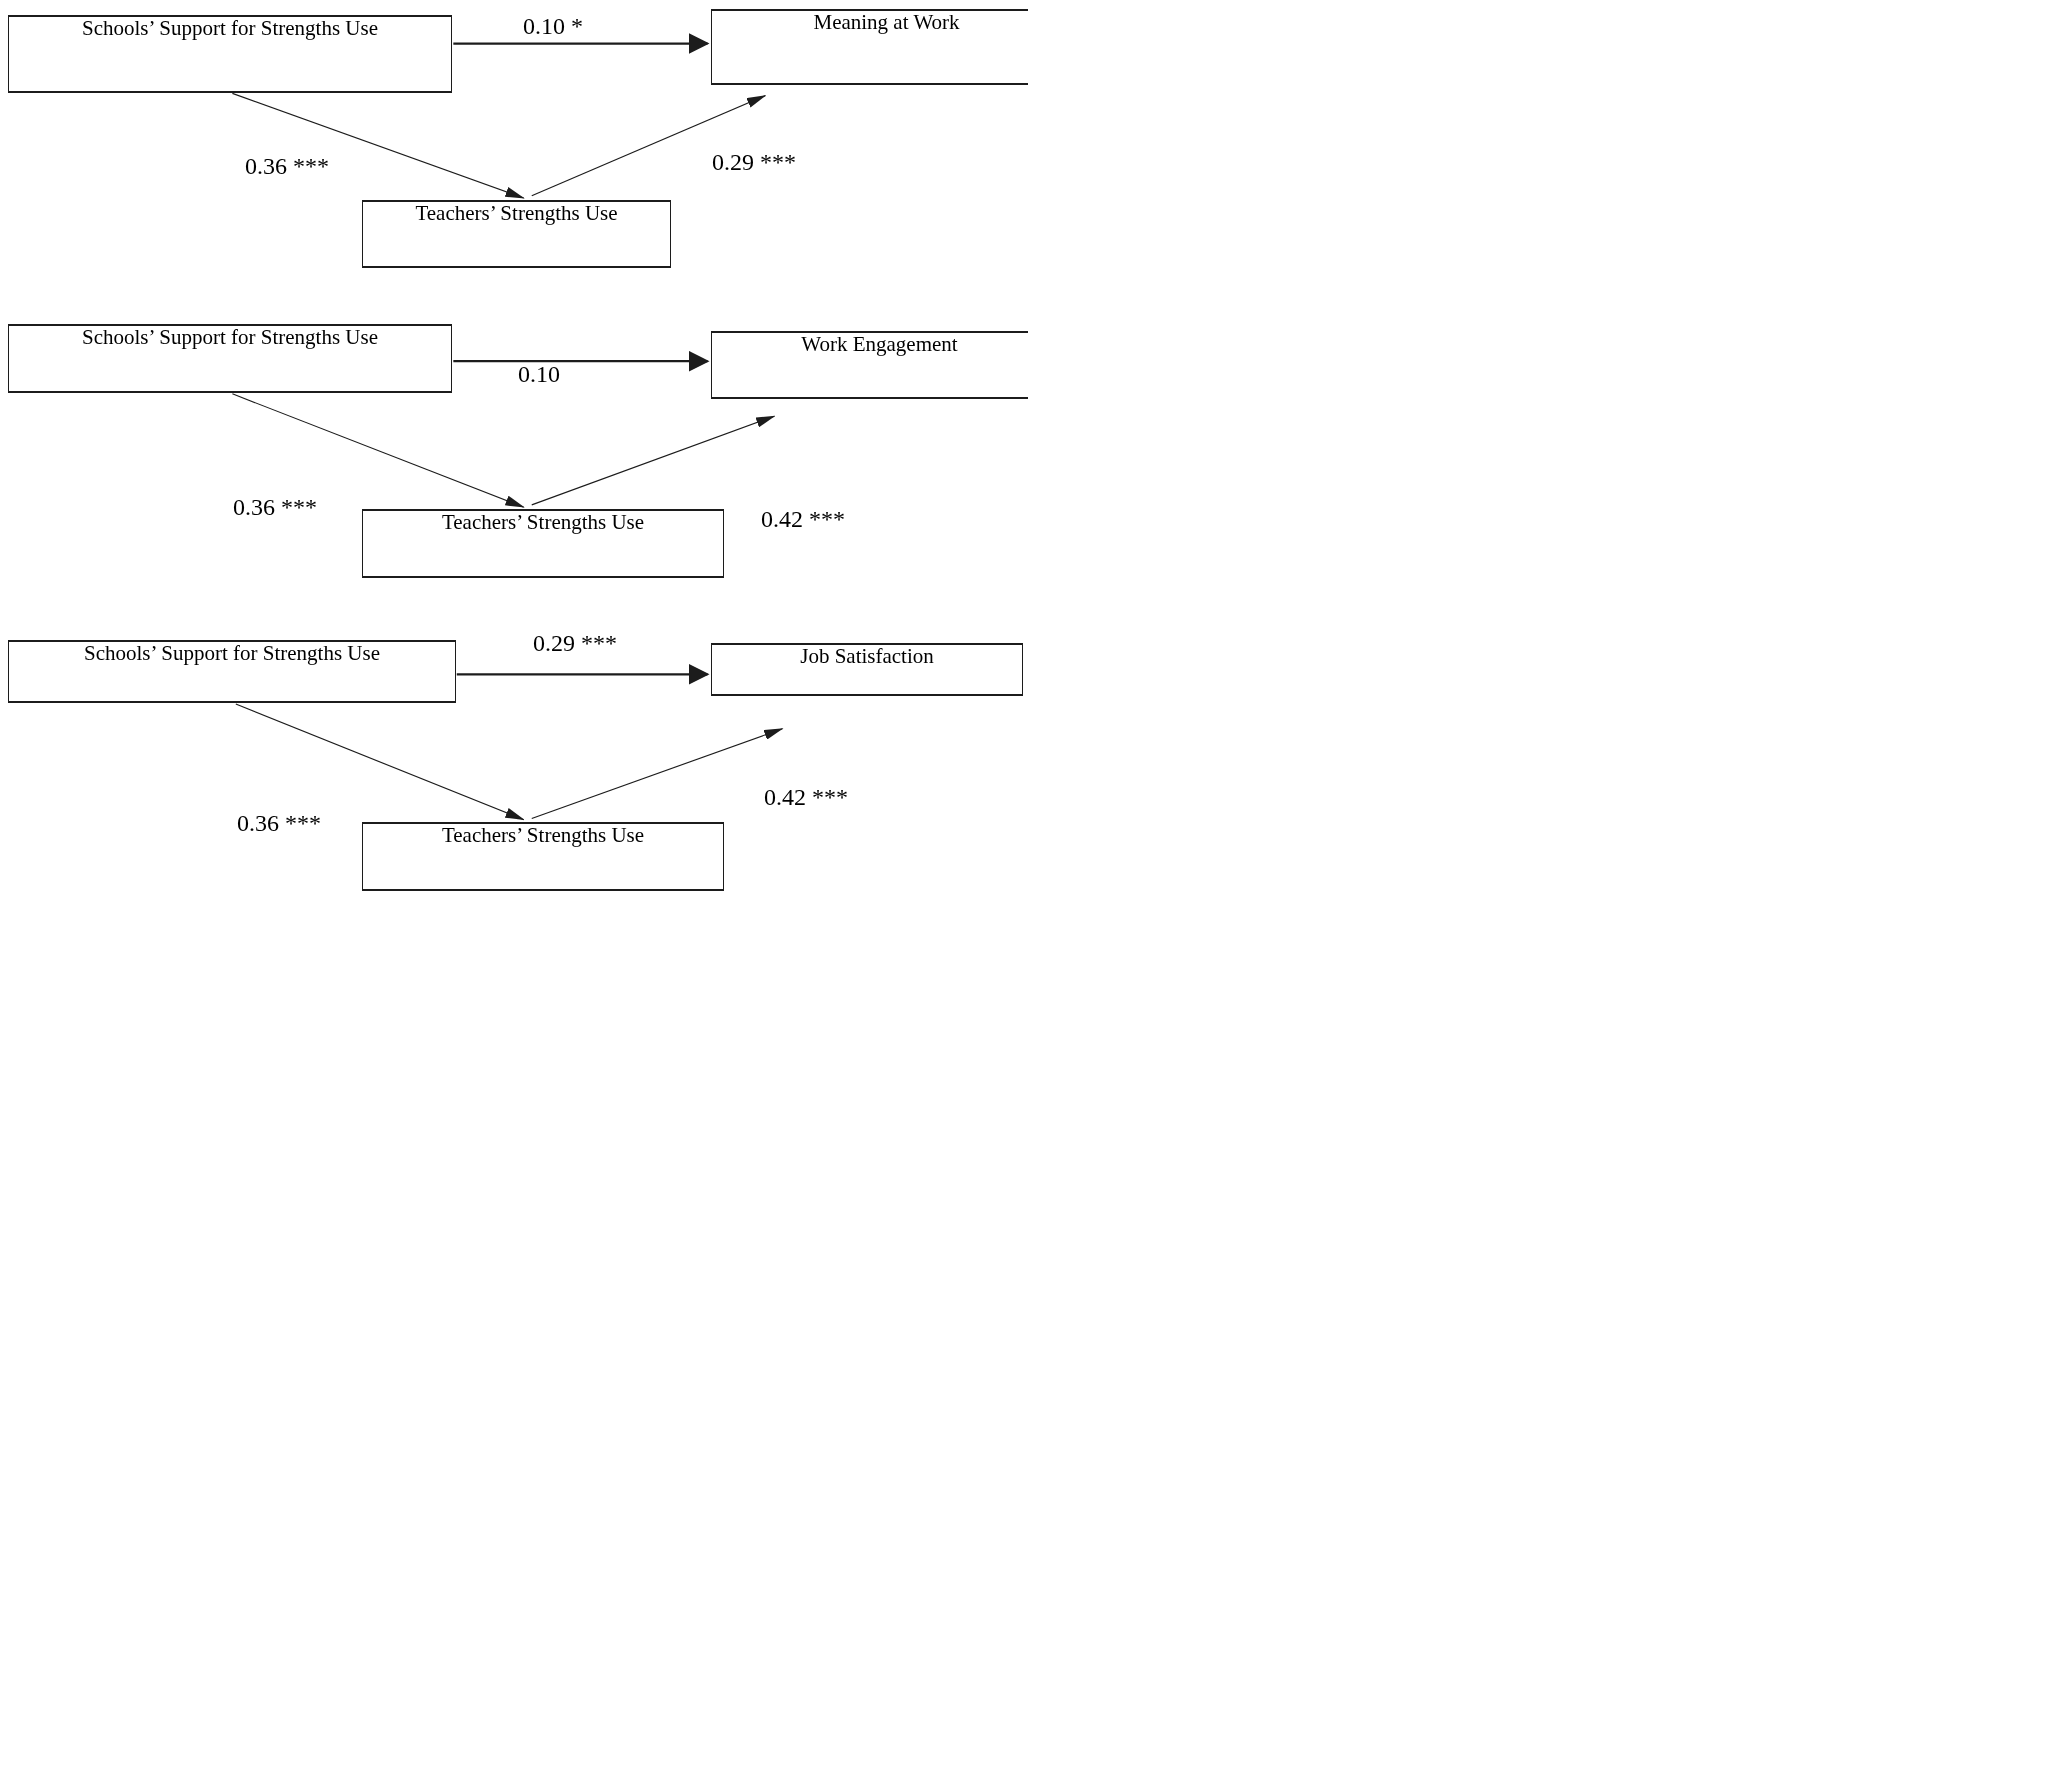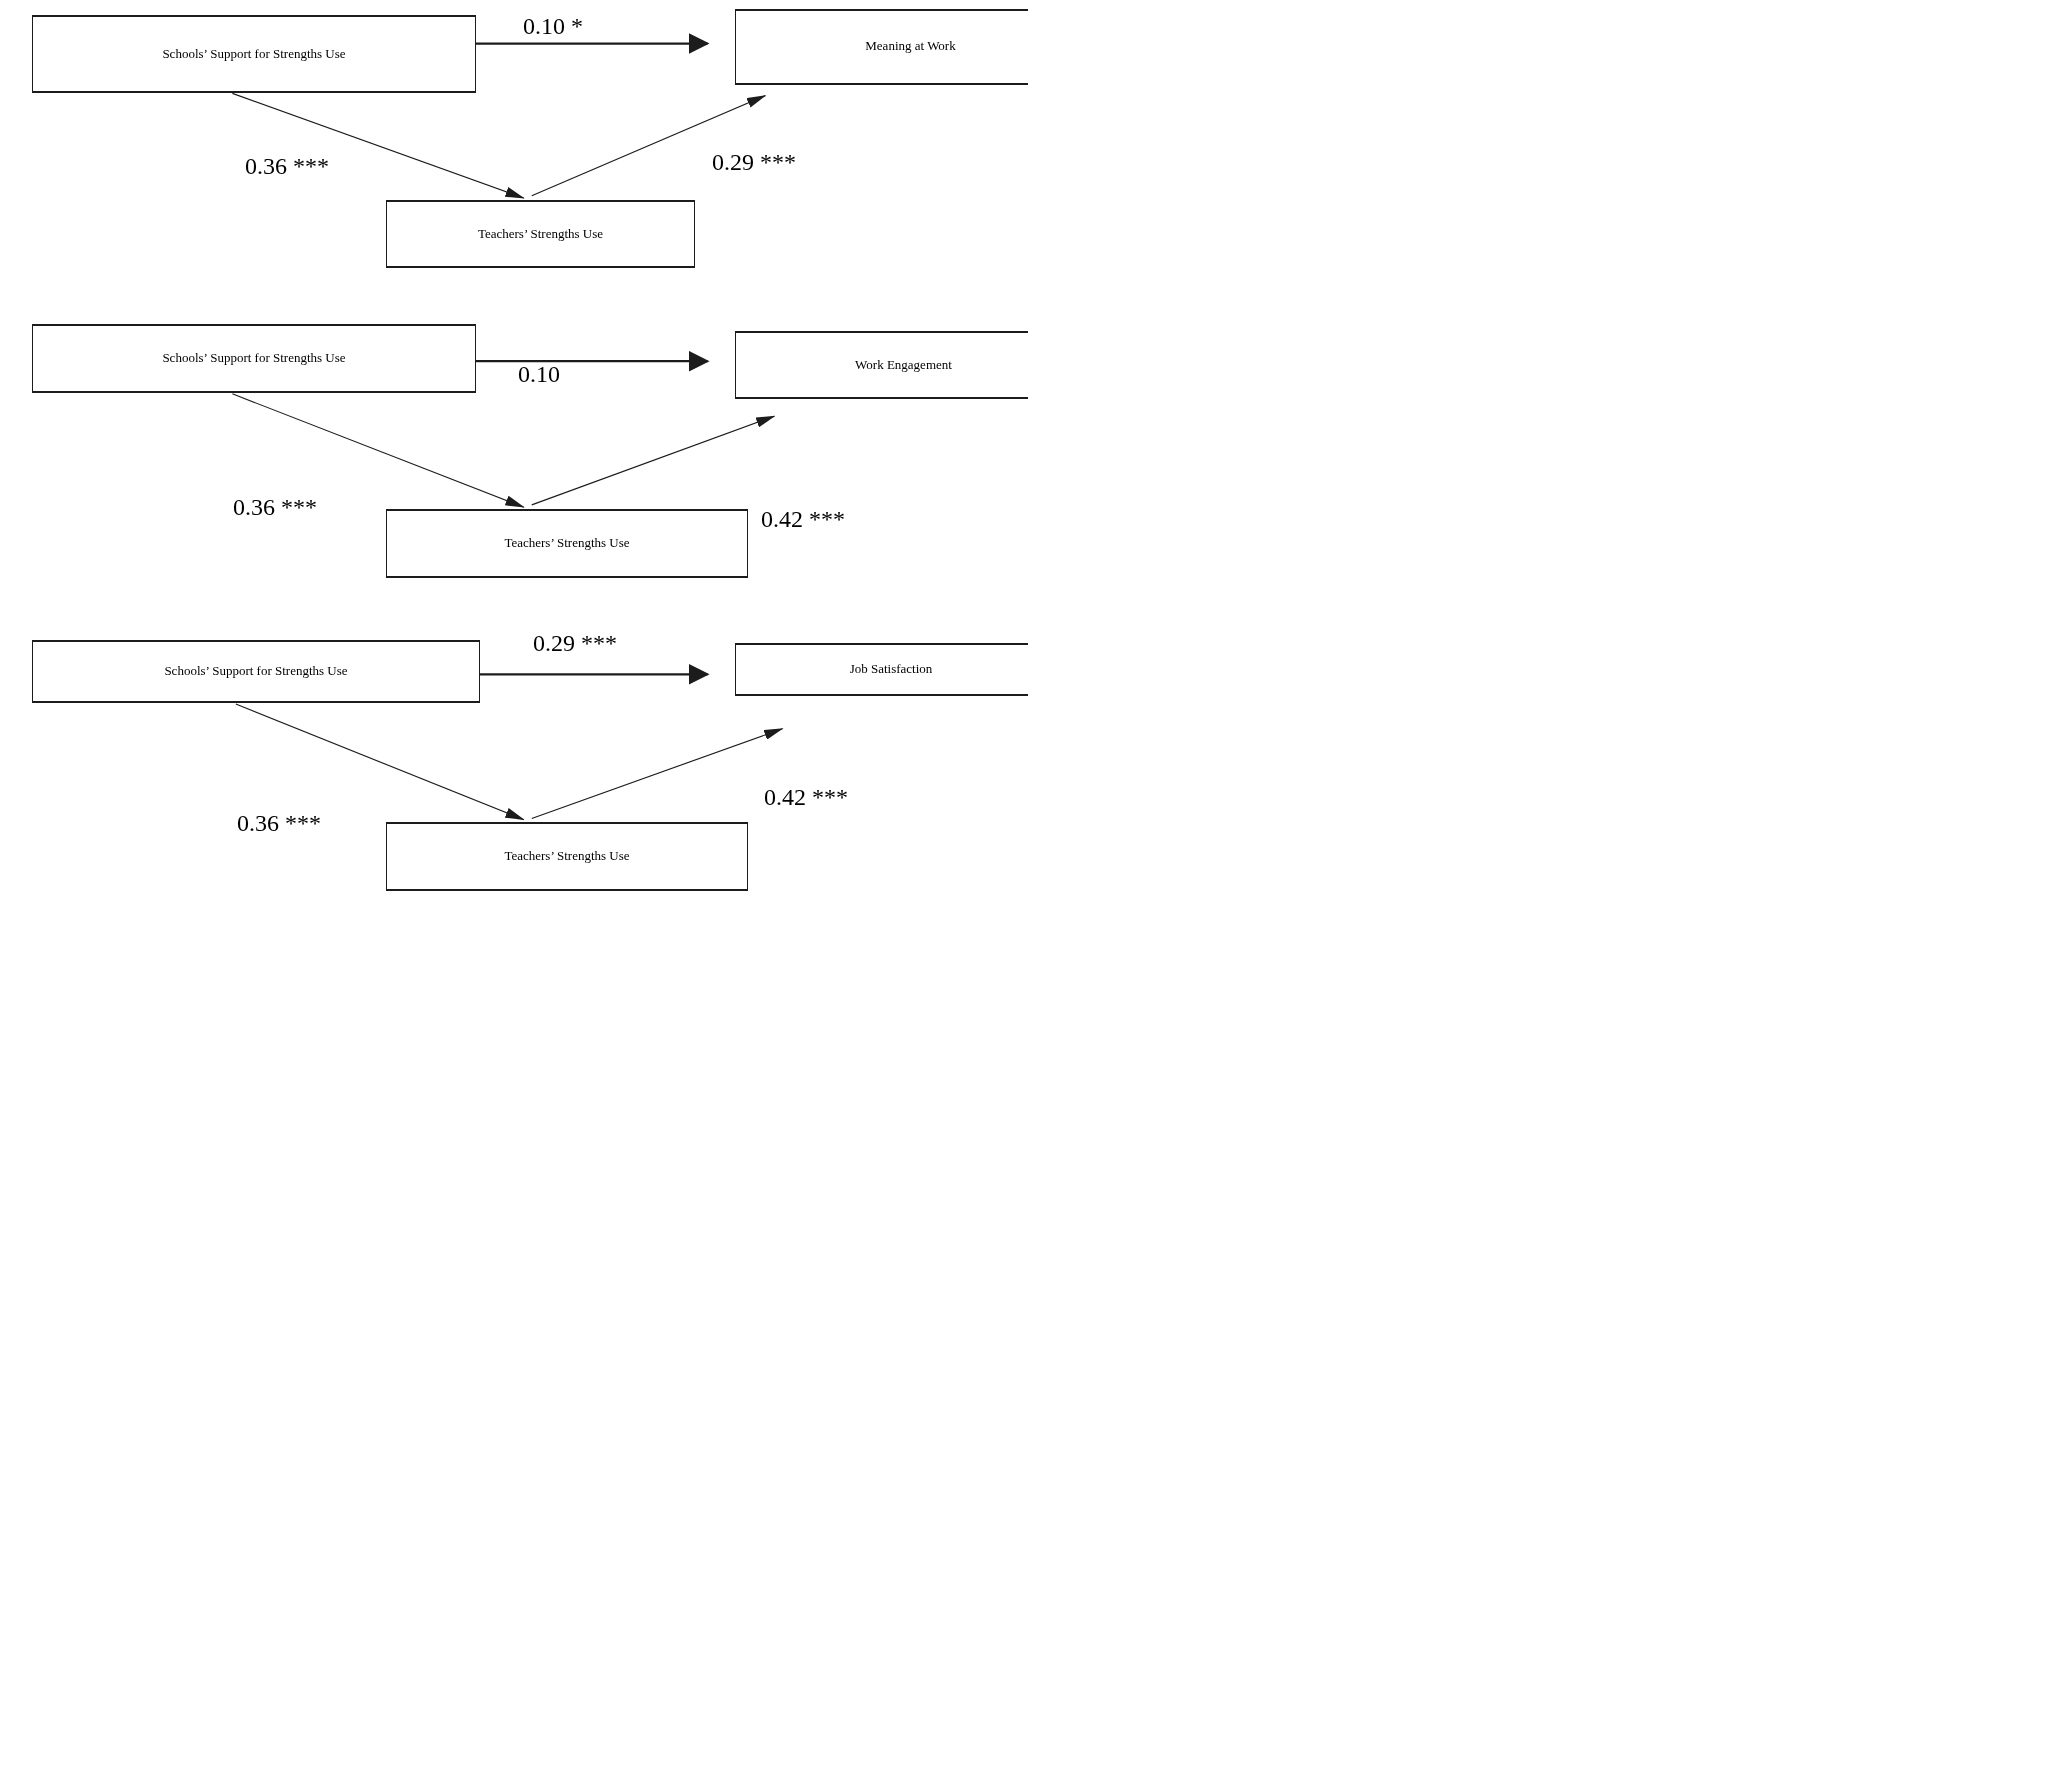--- a/index.html
+++ b/index.html
@@ -34,26 +34,25 @@
   }
   .box {
     position: absolute;
     z-index: 2;
     box-sizing: border-box;
     background: #ffffff;
     border: 1.1px solid #1c1c1c;
     border-top-width: 2.3px;
     border-bottom-width: 2.3px;
     display: flex;
-    align-items: center;
+    align-items: flex-start;
     justify-content: center;
     text-align: center;
-    font-size: 13px;
+    font-size: 21px;
     line-height: 1.1;
-    margin-left: 24px;
   }
   .plabel {
     position: absolute;
     z-index: 2;
     width: 126px;
     text-align: center;
     font-size: 24px;
     white-space: nowrap;
   }
   

